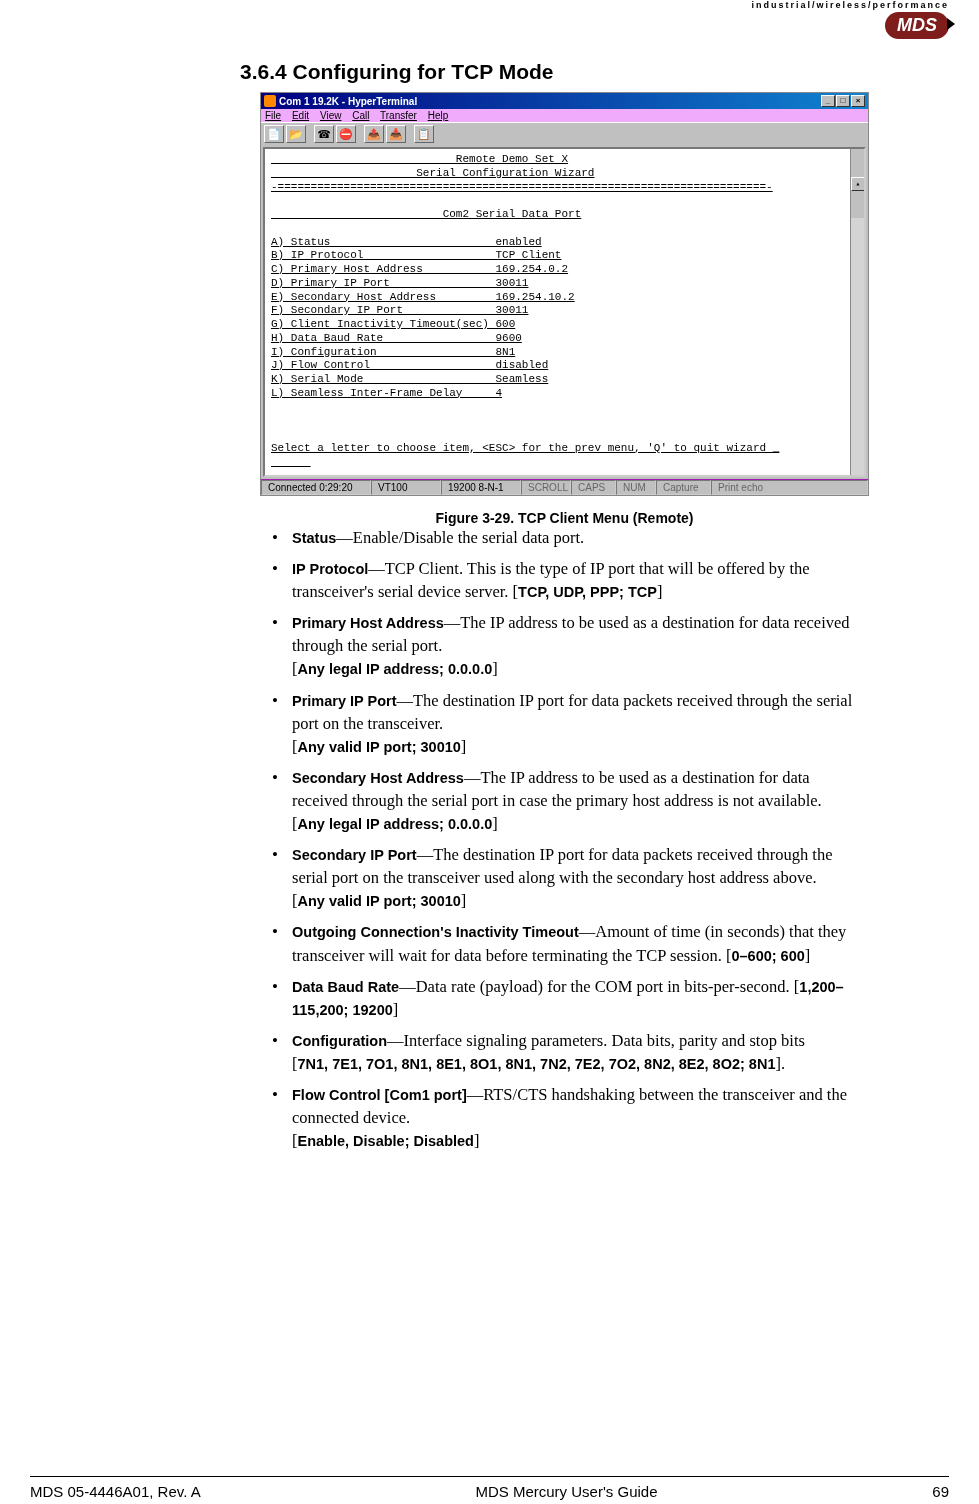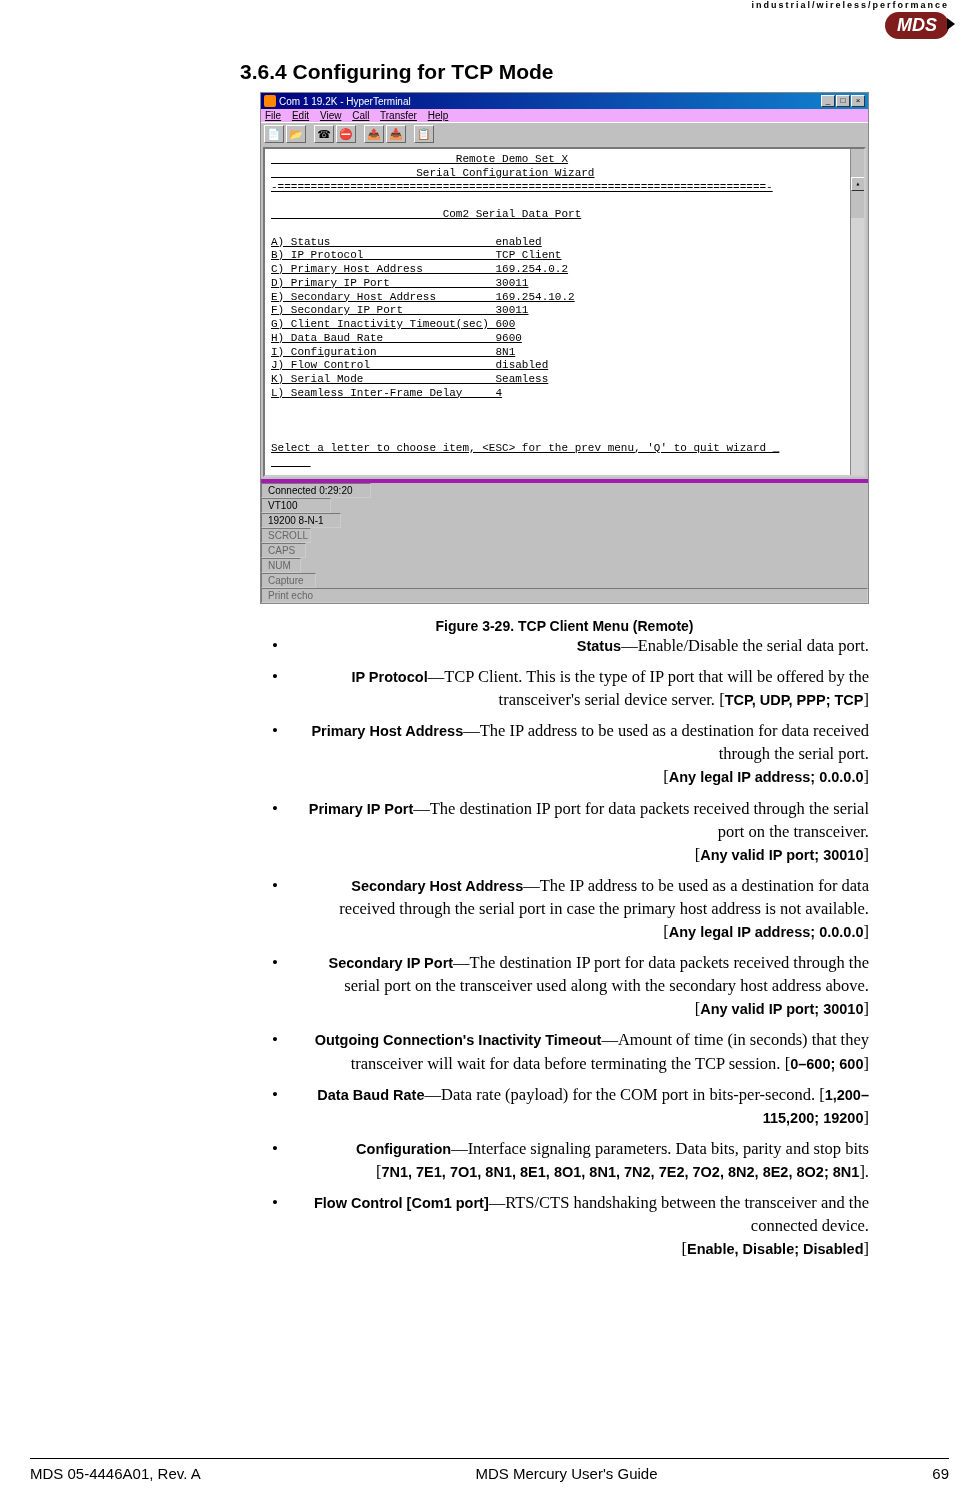--- a/index.html
+++ b/index.html
@@ -62,21 +62,21 @@
       font-size: 10px;
       margin-bottom: 14px;
     }
     .titlebar {
       background: linear-gradient(to right, #000080, #1084d0);
       color: white;
       padding: 2px 3px;
       display: flex;
       align-items: center;
       justify-content: space-between;
-      font-weight: normal;
+      font-weight: bold;
       font-size: 10px;
     }
     .titlebar-left { display: flex; align-items: center; gap: 3px; }
     .titlebar-icon { width: 12px; height: 12px; background: #ff8800; border-radius: 2px; }
     .window-controls { display: flex; gap: 1px; }
     .window-btn {
       width: 14px; height: 12px;
       background: #c0c0c0;
       border: 1px solid; border-color: #fff #333 #333 #fff;
       font-size: 8px; line-height: 9px; text-align: center;
@@ -126,39 +126,37 @@
     .scroll-btn {
       width: 14px; height: 14px;
       background: #c0c0c0;
       border: 1px solid; border-color: #fff #333 #333 #fff;
       font-size: 8px; text-align: center; line-height: 11px;
     }
     .scroll-track { background: #d4d4d4; }
     .statusbar {
       background: #c0c0c0;
       display: flex;
-      border-top: 4px solid #a21caf;
-      font-size: 10px;
-      flex-direction: column;
+      border-top: 1px solid #a21caf;
+      font-size: 10px;
     }
     .status-cell {
       border: 1px inset #ccc;
       padding: 1px 6px;
     }
     .figure-caption {
       font-family: Arial, Helvetica, sans-serif;
       font-weight: bold;
       text-align: center;
       margin: 10px 0 0;
       font-size: 14px;
     }
     .bullets {
       font-size: 16.5px;
       line-height: 1.4;
-      text-align: right;
     }
     .bullet-item {
       position: relative;
       padding-left: 32px;
       margin-bottom: 8px;
     }
     .bullet-item::before {
       content: '•';
       position: absolute;
       left: 12px;
@@ -170,21 +168,21 @@
       font-weight: bold;
       font-size: 14.5px;
     }
     .value-bold {
       font-family: Arial, Helvetica, sans-serif;
       font-weight: bold;
       font-size: 14.5px;
     }
     .footer {
       position: absolute;
-      bottom: 22px;
+      bottom: 4px;
       left: 30px;
       right: 30px;
       border-top: 1px solid #000;
       padding-top: 6px;
       display: flex;
       justify-content: space-between;
       font-size: 15px;
       font-family: Arial, Helvetica, sans-serif;
     }
   </style>

